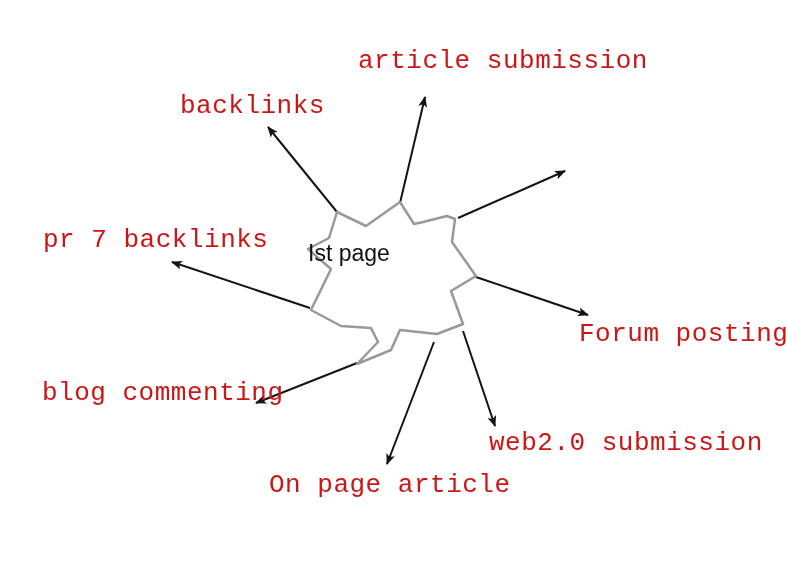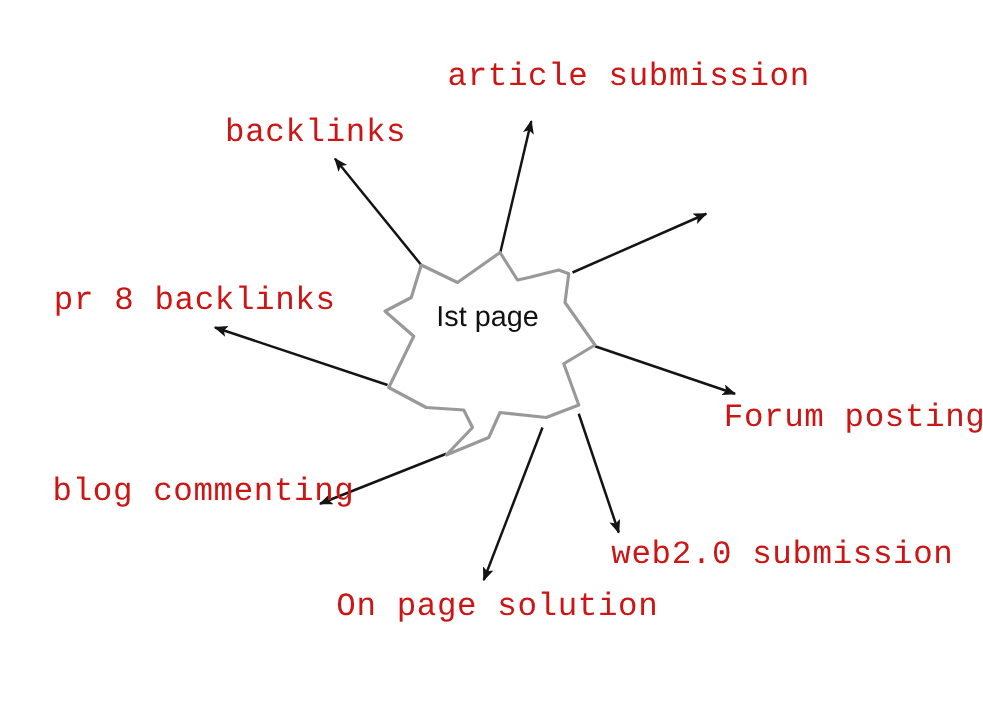--- a/index.html
+++ b/index.html
@@ -27,21 +27,20 @@
     font-size: 26px;
     line-height: 30px;
     white-space: nowrap;
     letter-spacing: 0.5px;
   }
   .center-label {
     position: absolute;
     left: 308px;
     top: 240px;
     width: 164px;
-    text-align: center;
     color: #111111;
     font-family: "Liberation Sans", sans-serif;
     font-size: 23px;
     line-height: 27px;
   }
 </style>
 </head>
 <body>
 
 <div class="stage">
@@ -72,19 +71,19 @@
              L 331,269 L 308,249 L 329,238 L 337,212
              L 366,226 Z" fill="#ffffff" stroke="#999999" stroke-width="2.5" stroke-linejoin="round" stroke-linecap="round"></path>
   </svg>
 
   <div class="center-label">
     <div>Ist page</div>
   </div>
 
   <div class="node-label" style="left:358px;top:46px">article submission</div>
   <div class="node-label" style="left:180px;top:91px">backlinks</div>
-  <div class="node-label" style="left:43px;top:225px">pr 8 backlinks</div>
+  <div class="node-label" style="left:43px;top:225px">pr 7 backlinks</div>
   <div class="node-label" style="left:42px;top:378px">blog commenting</div>
   <div class="node-label" style="left:579px;top:319px">Forum posting</div>
   <div class="node-label" style="left:489px;top:428px">web2.0 submission</div>
-  <div class="node-label" style="left:269px;top:470px">On page solution</div>
+  <div class="node-label" style="left:269px;top:470px">On page article</div>
 
 </div>
 
 </body></html>

